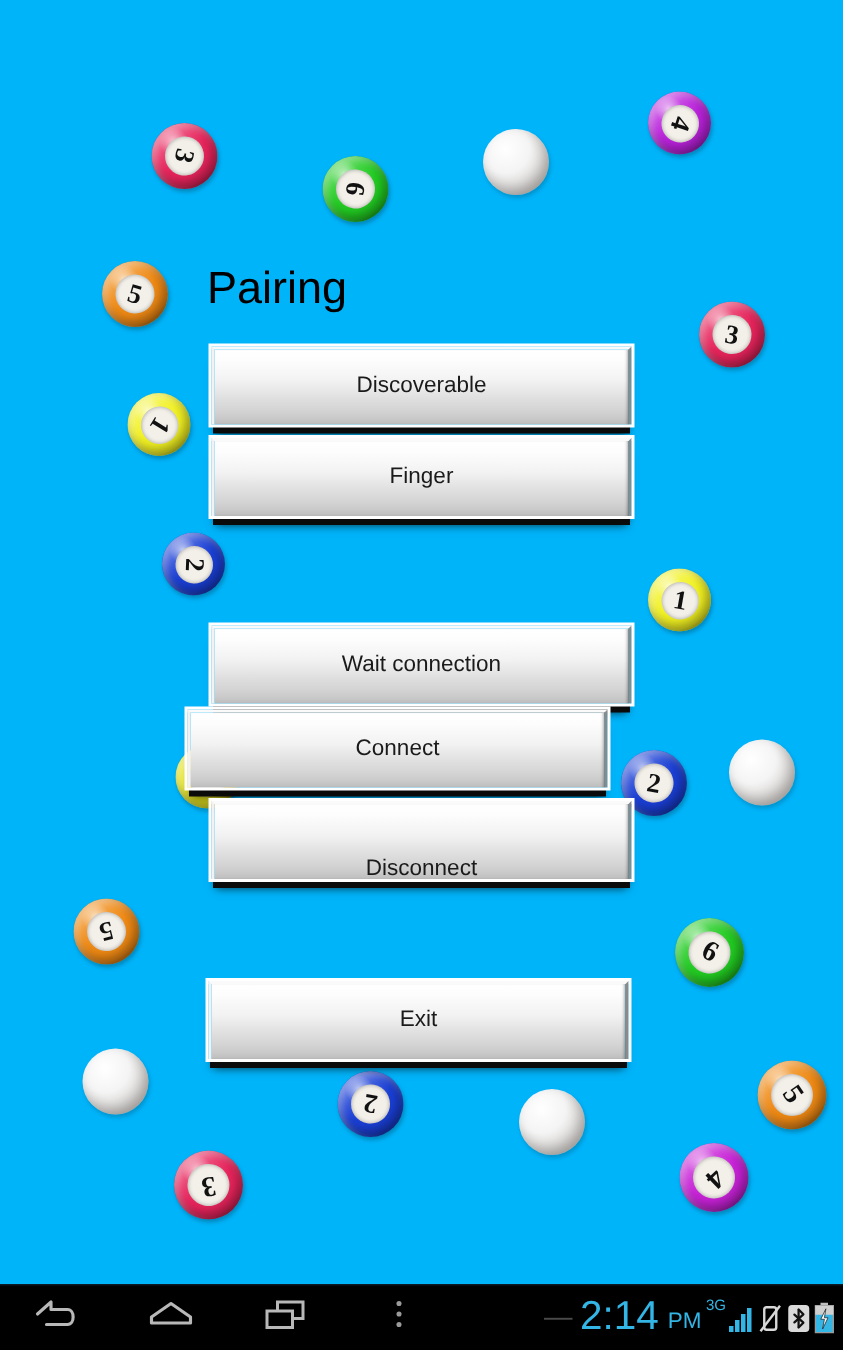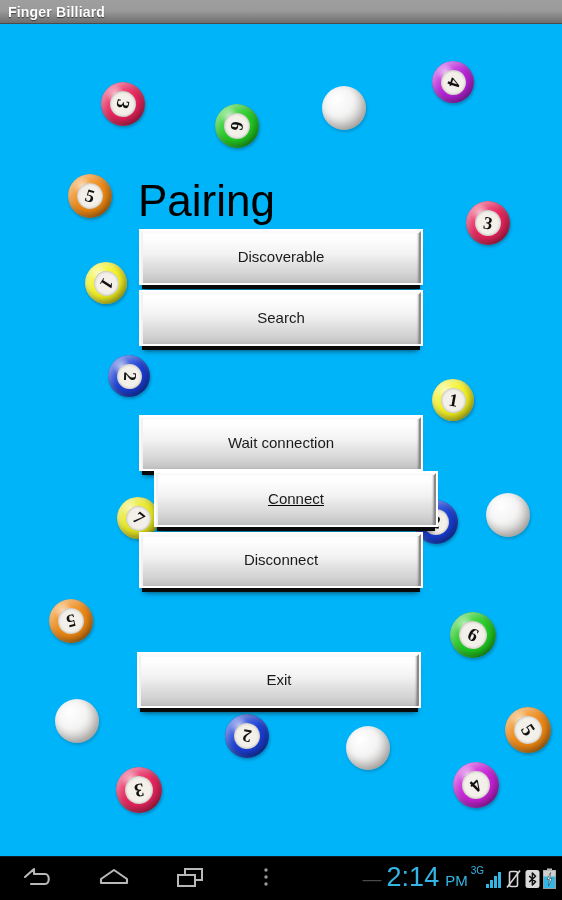--- a/index.html
+++ b/index.html
@@ -58,21 +58,21 @@
   }
   .ball.cue {
     background:radial-gradient(circle at 34% 30%, #ffffff 0%, #f4f4f4 38%, #cdc9c6 78%, #b8b3b0 100%);
     box-shadow:inset -3px -4px 8px rgba(0,0,0,.22),
                1px 2px 3px rgba(0,0,0,.18);
   }
 
   
   .section-heading {
     position:absolute;
-    font-size:44px;
+    font-size:30px;
     color:#000000;
     font-family:"Liberation Sans", sans-serif;
     font-weight:normal;
     white-space:nowrap;
     z-index:6;
   }
 
   
   .btn {
     position:absolute;
@@ -141,23 +141,20 @@
   #net-label {
     color:#33b5e5; font-size:10px; line-height:1;
     margin-right:-1px; margin-bottom:16px;
   }
 </style>
 </head>
 <body>
 
 <div id="screen">
 
-  <div id="title-bar">
-    <span class="title-text">Finger Billiard</span>
-  </div>
 
   <div id="board">
     <div id="balls-layer">
         <div class="ball" style="left: 101px; top: 58px; width: 44px; height: 44px; background: radial-gradient(circle at 33% 28%, rgba(255, 255, 255, 0.75) 0%, rgba(255, 255, 255, 0.15) 22%, rgb(232, 36, 92) 48%, rgb(232, 36, 92) 72%, rgba(0, 0, 0, 0.45) 100%), rgb(232, 36, 92);">
           <span class="pip" style="width: 26px; height: 26px; font-size: 18px; transform: rotate(104deg);">3</span>
         </div>
         <div class="ball" style="left: 215px; top: 80px; width: 44px; height: 44px; background: radial-gradient(circle at 33% 28%, rgba(255, 255, 255, 0.75) 0%, rgba(255, 255, 255, 0.15) 22%, rgb(34, 204, 34) 48%, rgb(34, 204, 34) 72%, rgba(0, 0, 0, 0.45) 100%), rgb(34, 204, 34);">
           <span class="pip" style="width: 26px; height: 26px; font-size: 18px; transform: rotate(98deg);">6</span>
         </div>
         <div class="ball cue" style="left: 322px; top: 62px; width: 44px; height: 44px;"></div>
@@ -209,29 +206,29 @@
       </div>
 
     <h1 class="section-heading" id="heading-pairing" style="left:138px; top:152px;">Pairing</h1>
 
 
     <div id="buttons-layer">
         <div class="btn" style="left: 141px; top: 207px;">
           <span class="btn-label">Discoverable</span>
         </div>
         <div class="btn" style="left: 141px; top: 268px;">
-          <span class="btn-label">Search</span>
+          <span class="btn-label">Finger</span>
         </div>
         <div class="btn" style="left: 141px; top: 393px;">
           <span class="btn-label">Wait connection</span>
         </div>
-        <div class="btn" style="left: 156px; top: 449px; text-decoration: underline;">
+        <div class="btn" style="left: 125px; top: 449px;">
           <span class="btn-label">Connect</span>
         </div>
-        <div class="btn" style="left: 141px; top: 510px;">
+        <div class="btn" style="left: 141px; top: 510px; align-items: flex-end;">
           <span class="btn-label">Disconnect</span>
         </div>
         <div class="btn" style="left: 139px; top: 630px;">
           <span class="btn-label">Exit</span>
         </div>
       </div>
   </div>
 
   <div id="nav-bar">
 

